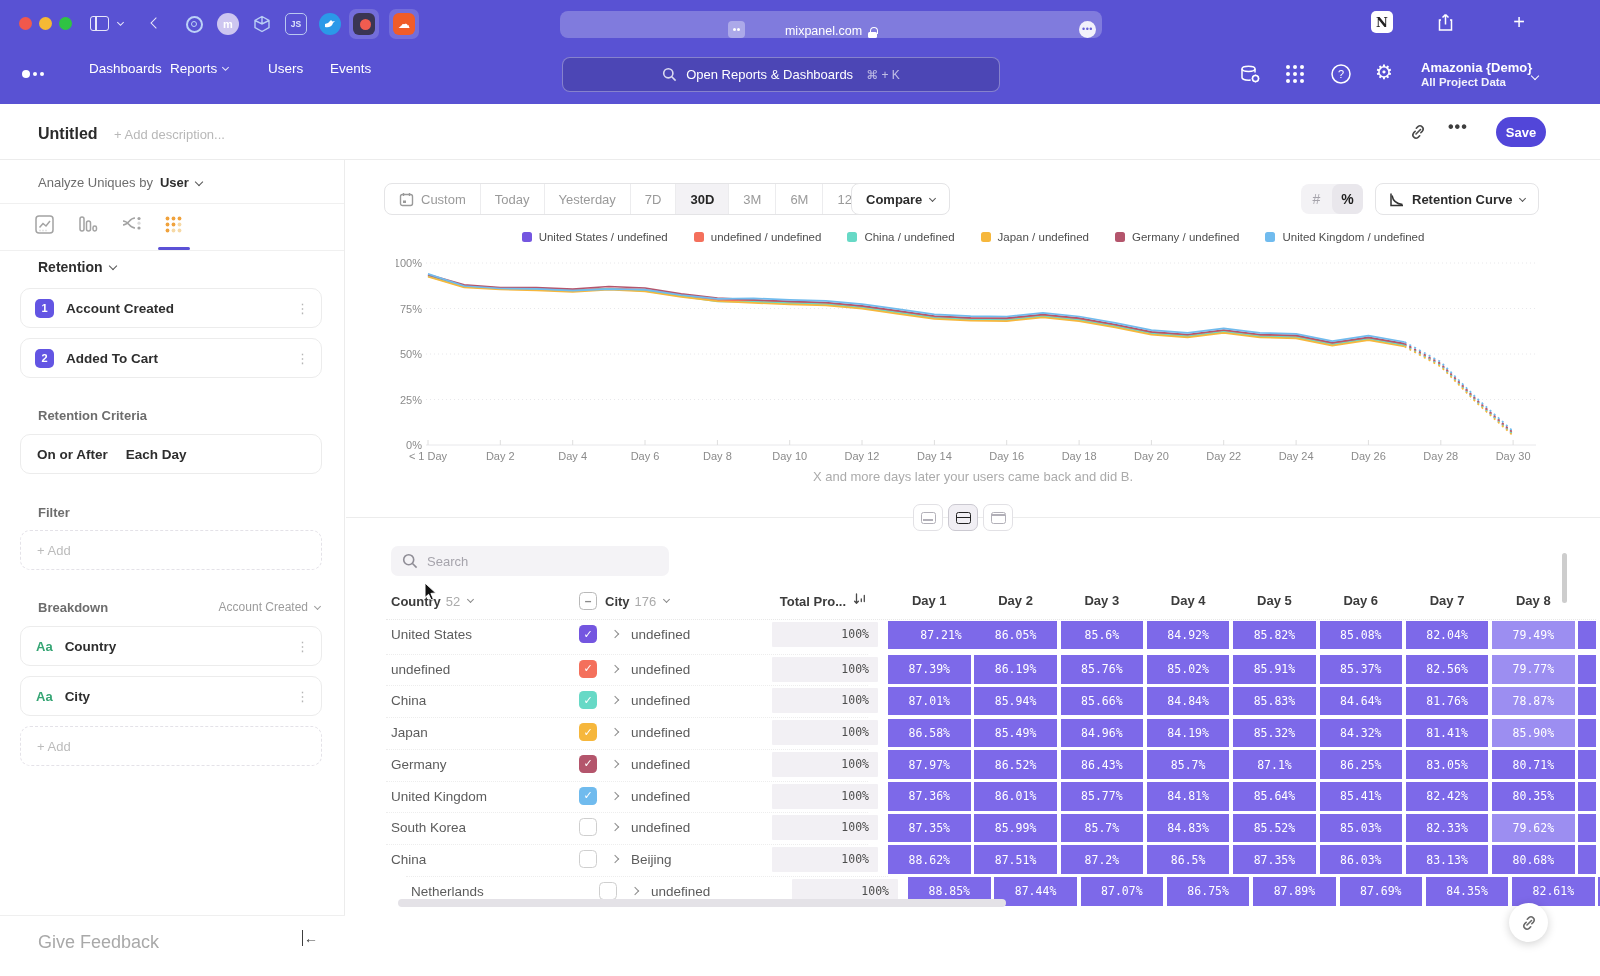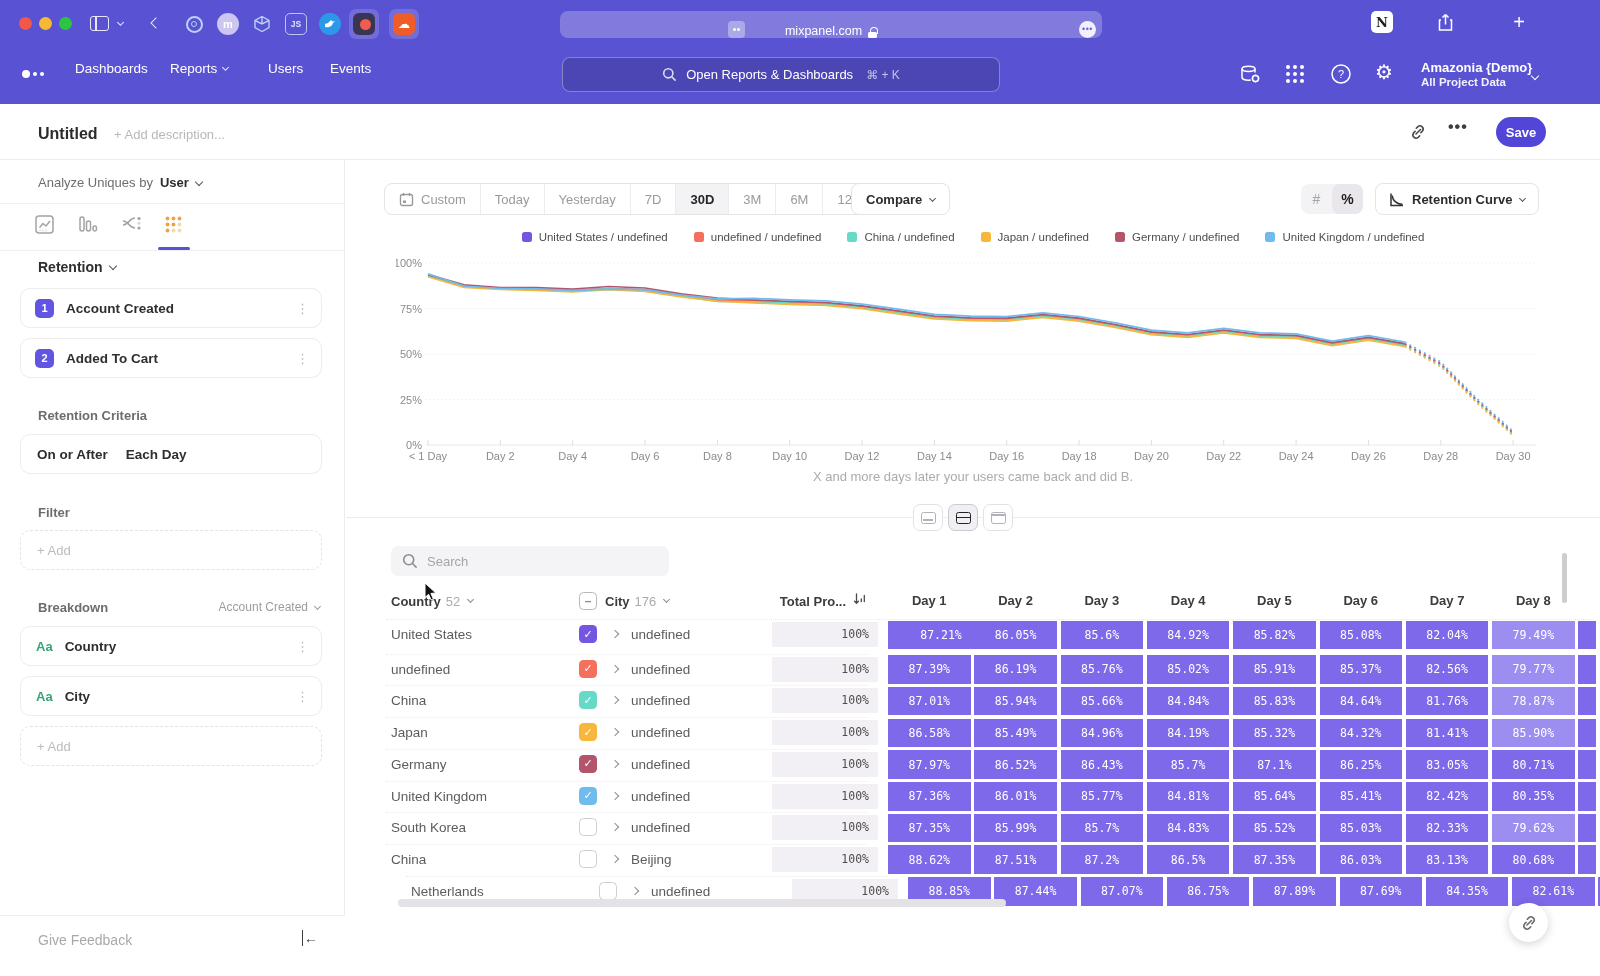--- a/index.html
+++ b/index.html
@@ -159,21 +159,21 @@
         </g>
       </svg>
   </span>
   <span class="appicon" style="left:1508px;top:11px;color:#fff;font-size:20px;font-weight:400">+</span>
 
   <span class="logo">
       <i style="width:8px;height:8px"></i>
       <i style="width:4px;height:4px"></i>
       <i style="width:4px;height:4px"></i>
     </span>
-  <a class="navlink" style="left:75px">
+  <a class="navlink" style="left:89px">
       <span>Dashboards</span>
     </a>
   <a class="navlink" style="left:170px">
       <span>Reports</span>
       <span class="chev down"></span>
     </a>
   <a class="navlink" style="left:268px">
       <span>Users</span>
     </a>
   <a class="navlink" style="left:330px">
@@ -334,21 +334,21 @@
   <div class="sb-card" style="top:516px">
     <span class="aa">Aa</span>
     <span style="font-size:13.5px;font-weight:600;color:#2e2e2e">City</span>
     <span class="kebab">⋮</span>
   </div>
   <div class="dashed-add" style="top:566px">
       <span>+ Add</span>
     </div>
 
   <div class="sbfoot">
-    <span class="abs" style="left:38px;top:16px;font-size:14px;color:#a9a9a9">Give Feedback</span>
+    <span class="abs" style="left:38px;top:16px;font-size:18px;color:#a9a9a9">Give Feedback</span>
     <span class="abs" style="left:302px;top:14px;font-size:14px;color:#3e3e3e;border-left:1.6px solid #3e3e3e;padding-left:1px">←</span>
   </div>
 </div>
 
 <div class="main">
 
   <div class="seg" id="ranges">
       <div class="it">
         <svg width="15" height="15" viewBox="0 0 15 15">
           <rect x="1.5" y="2.5" width="12" height="11" rx="2" fill="none" stroke="#9a9a9a" stroke-width="1.4"></rect>

